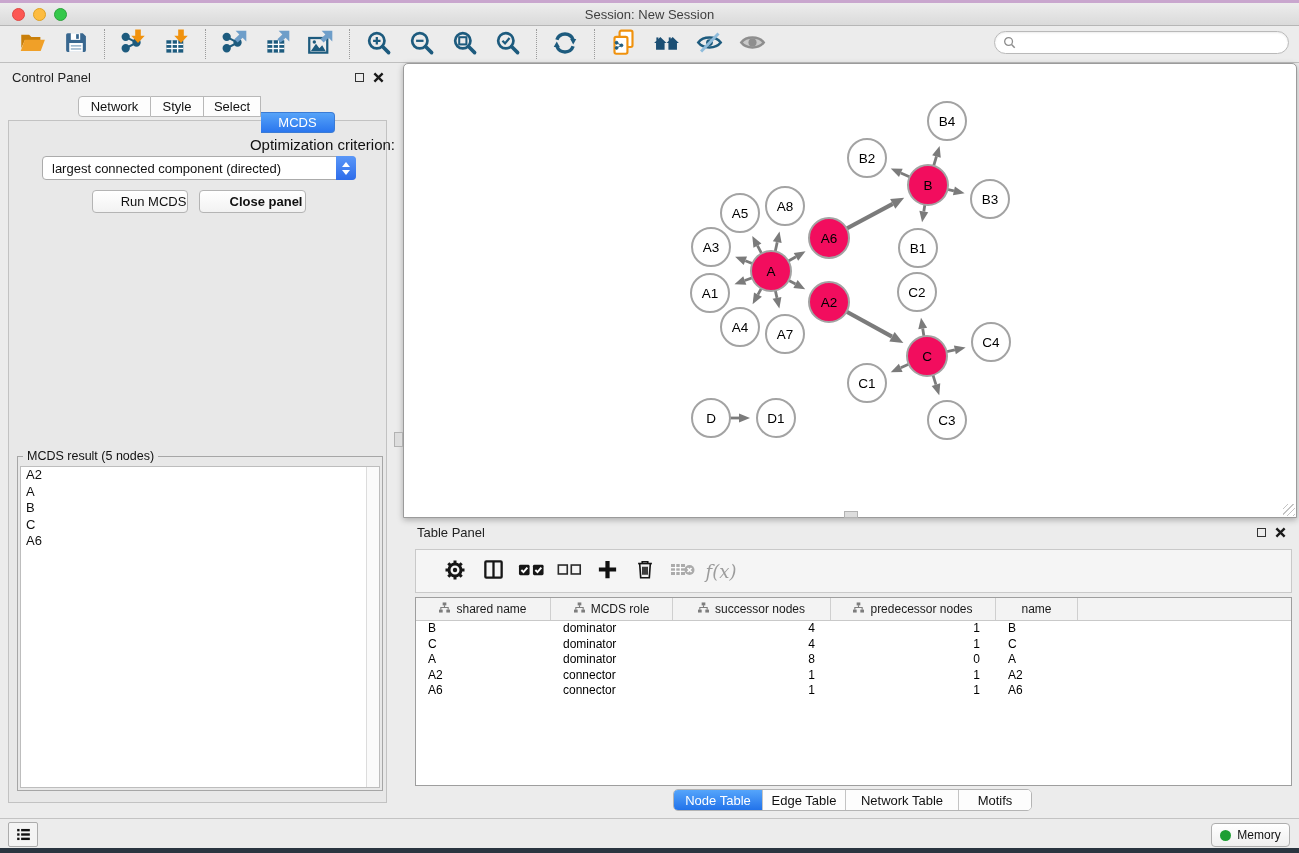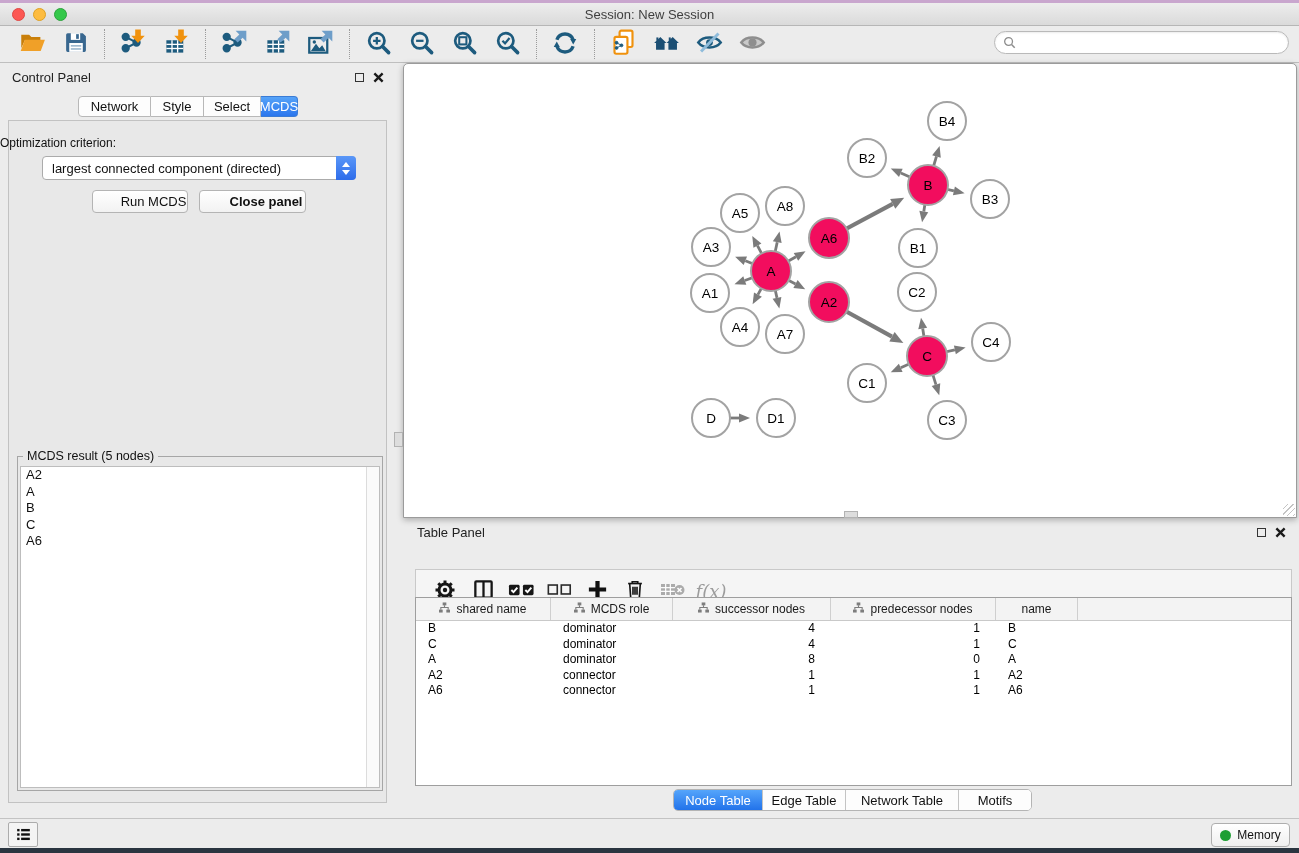--- a/index.html
+++ b/index.html
@@ -39,21 +39,21 @@
   .win-btns { display:flex; align-items:center; gap:9px; }
   .cp-btns { left:355px; top:72px; }
   .float-box { width:9px; height:9px; border:1.5px solid #333; display:inline-block; }
   .cp-tabs { left:78px; top:96px; height:21px; display:flex; }
   .cp-tab { height:21px; background:#FDFDFD; border:1px solid #B8B8B8; border-left:none;
     font-size:13px; color:#111; display:flex; align-items:center; justify-content:center; }
   .cp-tab:first-child { border-left:1px solid #B8B8B8; border-radius:4px 0 0 4px; }
   .cp-tab:last-child { border-radius:0 4px 4px 0; }
   .cp-tab.active { background:linear-gradient(#56A3F8,#2A76EE); color:#fff; border-color:#3A7BD5; }
   .cp-content { left:8px; top:120px; width:379px; height:683px; background:#E8E8E8; border:1px solid #C2C2C2; }
-  .cp-label { left:0; top:136px; width:395px; text-align:left; font-size:12px; color:#111; }
+  .cp-label { left:0; top:136px; width:395px; text-align:right; font-size:15px; color:#111; }
   .dropdown { left:42px; top:156px; width:314px; height:24px; background:#fff; border:1px solid #ABABAB;
     border-radius:4px; display:flex; align-items:center; }
   .dropdown .dd-text { flex:1; font-size:13px; color:#111; padding-left:9px; white-space:nowrap; }
   .dd-stepper { width:20px; height:24px; margin:-1px -1px -1px 0; border-radius:0 4px 4px 0;
     background:linear-gradient(#5A97F8,#2E6CEA); display:flex; flex-direction:column;
     align-items:center; justify-content:center; gap:3px; }
   .dd-up { width:0; height:0; border-left:4px solid transparent; border-right:4px solid transparent; border-bottom:5px solid #fff; }
   .dd-down { width:0; height:0; border-left:4px solid transparent; border-right:4px solid transparent; border-top:5px solid #fff; }
   .btn { background:linear-gradient(#FFFFFF,#F2F2F2); border:1px solid #B4B4B4; border-radius:4px;
     font-size:13px; color:#111; font-family:"Liberation Sans",sans-serif;padding-left:27px; }
@@ -76,22 +76,22 @@
   .net-grip { position:absolute; right:1px; bottom:1px; width:12px; height:12px;
     background:repeating-linear-gradient(135deg,transparent 0 3px,#C4C4C4 3px 4px); }
 
   
   .grip-v { left:394px; top:432px; width:9px; height:15px; background:#DDDDDD; border:1px solid #B2B2B2; }
   .grip-h { left:844px; top:511px; width:14px; height:7px; background:#DDDDDD; border:1px solid #B2B2B2; }
 
   
   .tp-title { left:417px; top:525px; font-size:13px; color:#222; }
   .tp-btns { left:1257px; top:527px; }
-  .tp-toolbar { left:415px; top:569px; width:877px; height:44px; background:#F5F5F5; border:1px solid #C9C9C9;
-    display:flex; align-items:center; padding-left:12px; }
+  .tp-toolbar { left:415px; top:549px; width:877px; height:44px; background:#F5F5F5; border:1px solid #C9C9C9;
+    display:flex; align-items:center; padding-left:22px; }
   .tp-btn { width:34px; height:34px; border:none; background:transparent; display:flex; align-items:center;
     justify-content:center; margin-right:4px; }
   .fx-label { font-family:"DejaVu Serif",serif; font-style:italic; font-size:18px; color:#9C9C9C; }
   .tbl { left:415px; top:597px; width:877px; height:189px; background:#fff; border:1px solid #9E9E9E; overflow:hidden; }
   .tbl-header { display:flex; height:23px; background:#F3F3F3; border-bottom:1px solid #C9C9C9; }
   .th { display:flex; align-items:center; justify-content:center; gap:6px; font-size:12px; color:#1A1A1A;
     border-right:1px solid #CFCFCF; height:100%; }
   .tbl-row { display:flex; height:15.6px; }
   .td { font-size:12px; color:#000; line-height:15.6px; white-space:nowrap; overflow:hidden; }
   .td.left { padding-left:12px; text-align:left; }
@@ -295,21 +295,21 @@
   <span class="float-box"></span>
   <svg width="11" height="11" viewBox="0 0 12 12">
       <path d="M1.5 1.5 L10.5 10.5 M10.5 1.5 L1.5 10.5" stroke="#1A1A1A" stroke-width="2.6"></path>
     </svg>
 </div>
 <div class="abs cp-content"></div>
 <div class="abs cp-tabs">
     <div class="cp-tab" style="width: 73px;">Network</div>
     <div class="cp-tab" style="width: 53px;">Style</div>
     <div class="cp-tab" style="width: 57px;">Select</div>
-    <div class="cp-tab active" style="width: 37px;">MCDS</div>
+    <div class="cp-tab active" style="width: 74px; margin-top: 16px;">MCDS</div>
   </div>
 <div class="abs cp-label">Optimization criterion:</div>
 <div class="abs dropdown">
   <span class="dd-text">largest connected component (directed)</span>
   <span class="dd-stepper">
       <span class="dd-up"></span>
       <span class="dd-down"></span>
     </span>
 </div>
 <button class="abs btn btn-run">Run MCDS</button>

